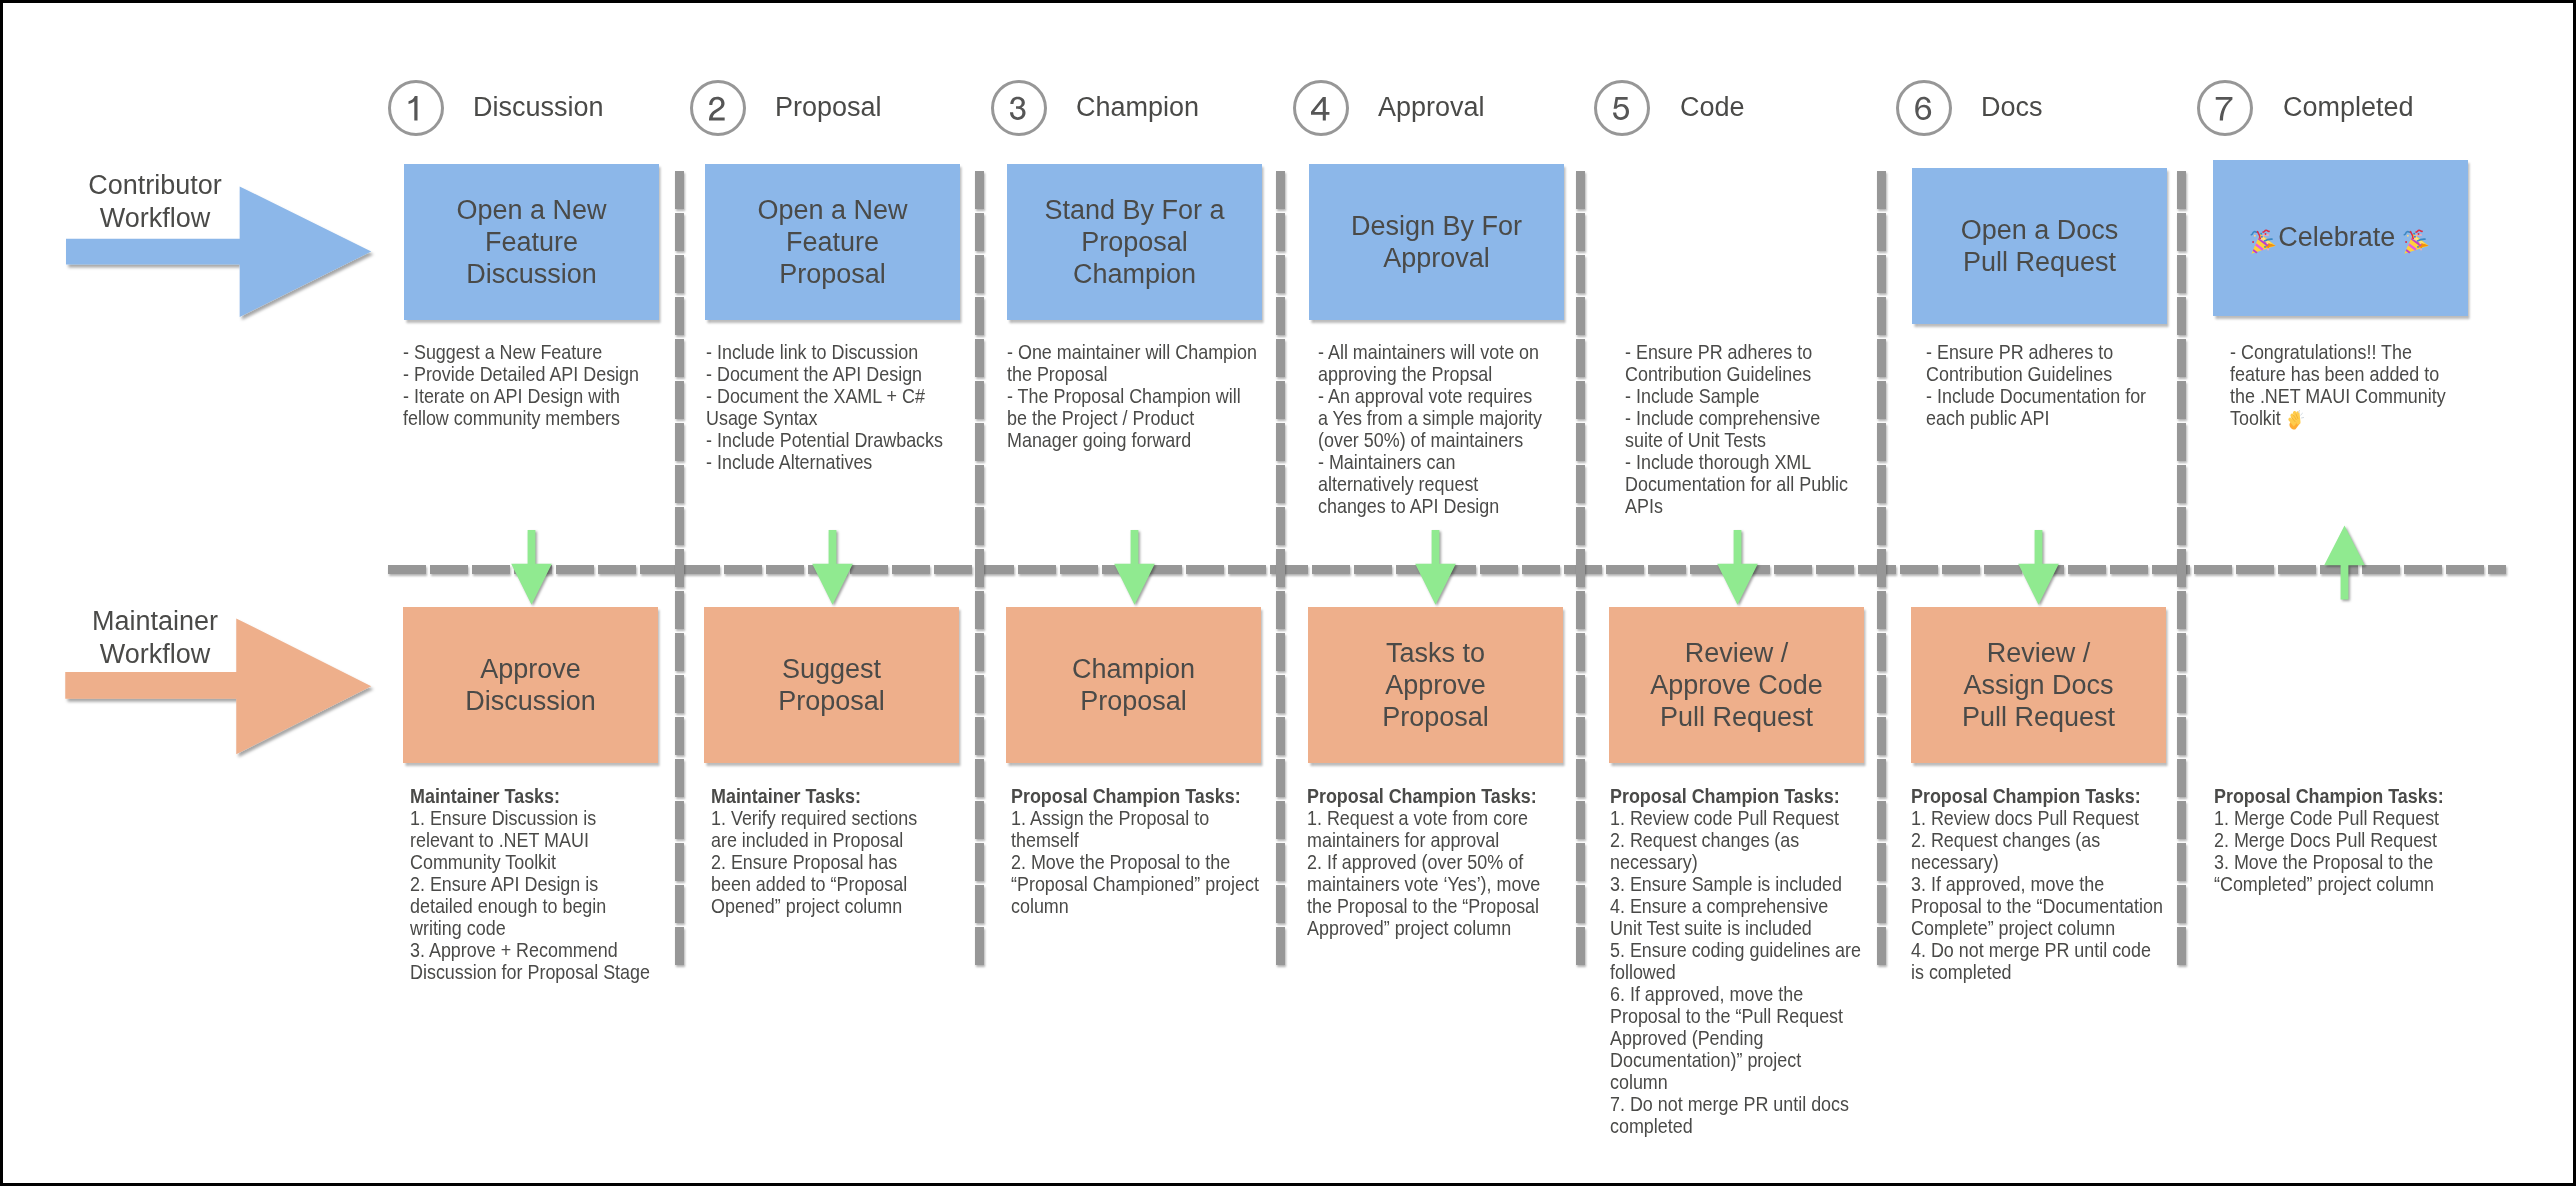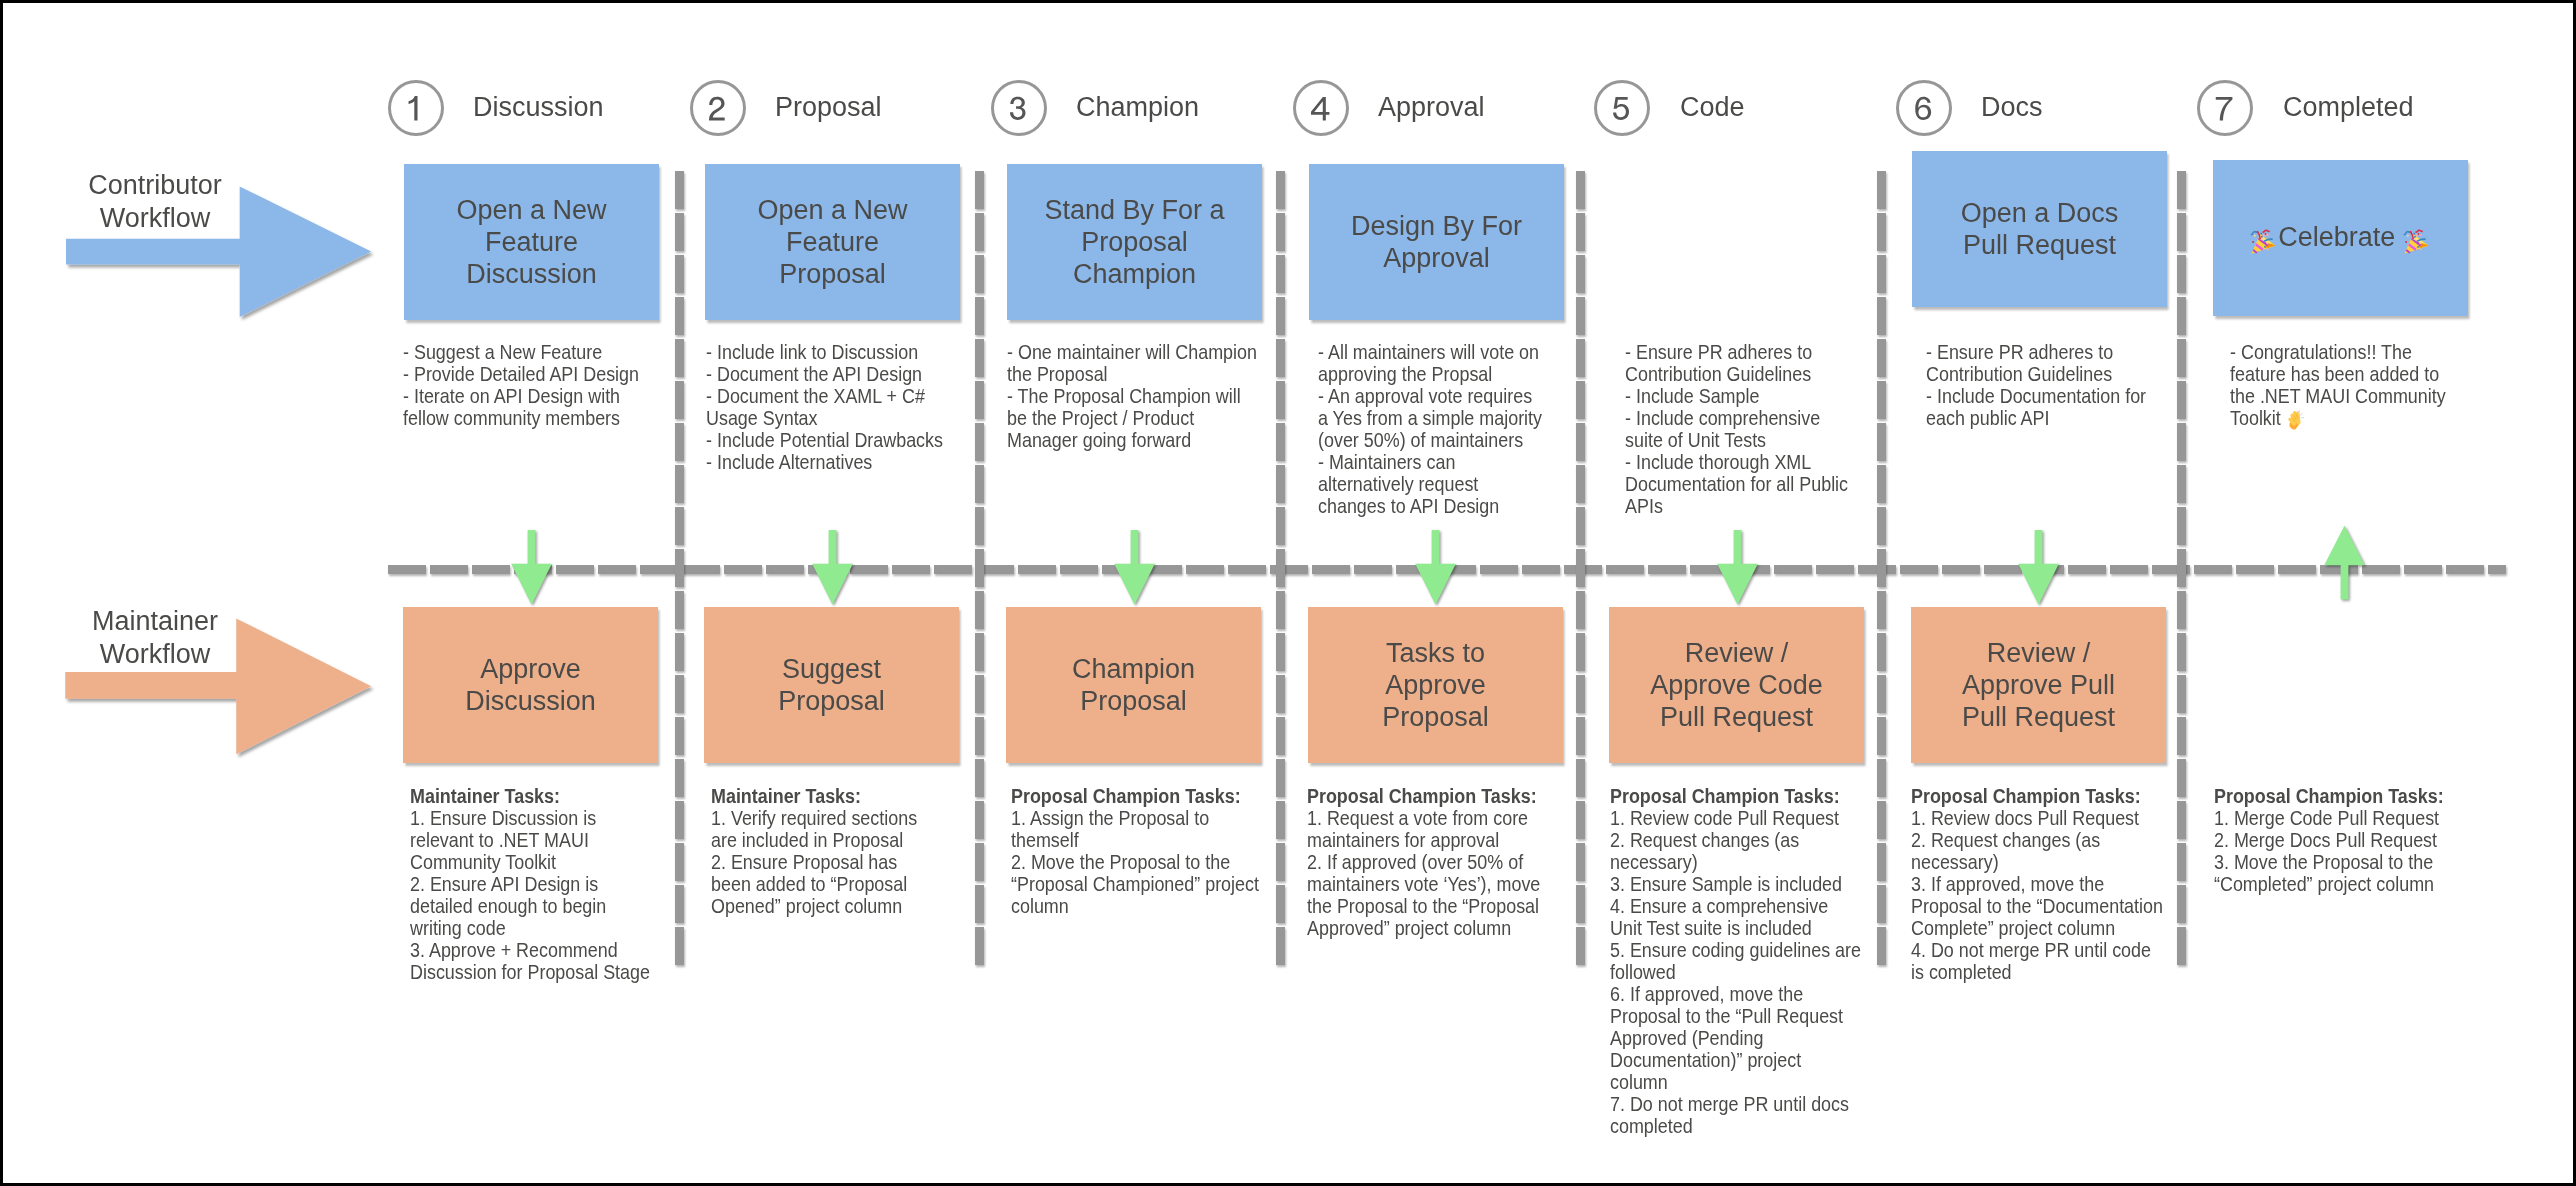--- a/index.html
+++ b/index.html
@@ -163,29 +163,29 @@
     </div>
 <div class="txtblk" style="left:1610px;top:785px;transform:scaleX(0.866);"><b>Proposal Champion Tasks:</b><br><span>1. Review code Pull Request</span><br><span>2. Request changes (as</span><br><span>necessary)</span><br><span>3. Ensure Sample is included</span><br><span>4. Ensure a comprehensive</span><br><span>Unit Test suite is included</span><br><span>5. Ensure coding guidelines are</span><br><span>followed</span><br><span>6. If approved, move the</span><br><span>Proposal to the “Pull Request</span><br><span>Approved (Pending</span><br><span>Documentation)” project</span><br><span>column</span><br><span>7. Do not merge PR until docs</span><br><span>completed</span></div>
 <div class="stage-num" style="left:1896px;top:80px;">
       <svg viewBox="0 0 147 147" aria-hidden="true">
         <g transform="translate(23.5,24)">
           <path fill="currentColor" d="M47.8 84.5 C33.1 84.5 24.2 72.4 24.2 52.2 C24.2 30.3 33.4 16.3 48.8 16.3 C60.2 16.3 68.1 23.1 69.5 34.2 L60.4 34.2 C59.2 27.4 54.9 23.9 48.6 23.9 C38.9 23.9 33.8 33.3 33.5 49.2 C37.3 43.1 43 40.1 50.2 40.1 C62.5 40.1 71 49.2 71 62 C71 75.3 61.6 84.5 47.8 84.5 Z M47.6 76.9 C56.1 76.9 61.7 70.9 61.7 62.1 C61.7 53.3 56.2 47.5 47.8 47.5 C39.3 47.5 33.6 53.4 33.6 62 C33.6 70.9 39.3 76.9 47.6 76.9 Z"></path>
         </g>
       </svg>
     </div>
 <div class="stage-name" style="left:1981px;top:94px;">Docs</div>
-<div class="card blue" style="left:1912px;top:151px;">
+<div class="card blue" style="left:1912px;top:168px;">
       <div class="ctext"><span>Open a Docs</span><br><span>Pull Request</span></div>
     </div>
 <div class="txtblk" style="left:1926px;top:341px;transform:scaleX(0.866);"><span>- Ensure PR adheres to</span><br><span>Contribution Guidelines</span><br><span>- Include Documentation for</span><br><span>each public API</span></div>
 <svg class="abs" style="left:2016px;top:526px;width:45px;height:84px;z-index:3" viewBox="0 0 60 112">
       <path style="filter:drop-shadow(2px 2.5px 1.5px rgba(0,0,0,0.38))" fill="#90ea90" d="M24.8 5.2 L35.2 5.2 L35.2 50.2 L57.1 50.2 L30 104.9 L2.9 50.2 L24.8 50.2 Z"></path>
     </svg>
 <div class="card orange" style="left:1911px;top:607px;">
-      <div class="ctext"><span>Review /</span><br><span>Approve Pull</span><br><span>Pull Request</span></div>
+      <div class="ctext"><span>Review /</span><br><span>Assign Docs</span><br><span>Pull Request</span></div>
     </div>
 <div class="txtblk" style="left:1911px;top:785px;transform:scaleX(0.866);"><b>Proposal Champion Tasks:</b><br><span>1. Review docs Pull Request</span><br><span>2. Request changes (as</span><br><span>necessary)</span><br><span>3. If approved, move the</span><br><span>Proposal to the “Documentation</span><br><span>Complete” project column</span><br><span>4. Do not merge PR until code</span><br><span>is completed</span></div>
 <div class="stage-num" style="left:2197px;top:80px;">
       <svg viewBox="0 0 147 147" aria-hidden="true">
         <g transform="translate(23.5,24)">
           <path fill="currentColor" d="M34.5 86 C35.4 59.6 44.9 40.3 62.3 25.6 L22.8 25.6 L22.8 17.1 L71.8 17.1 L71.8 24.6 C54.4 38.6 44.9 59.3 44.1 86 Z"></path>
         </g>
       </svg>
     </div>
 <div class="stage-name" style="left:2283px;top:94px;">Completed</div>

